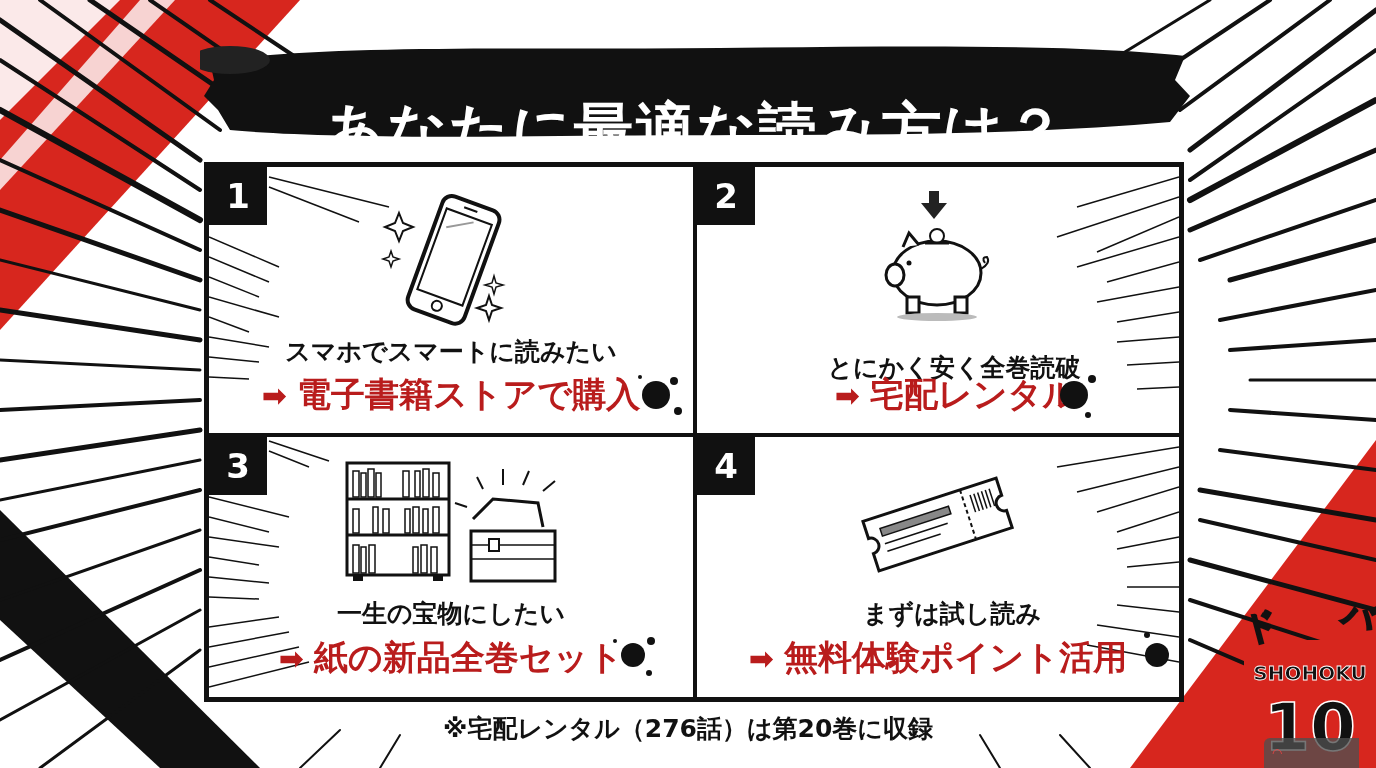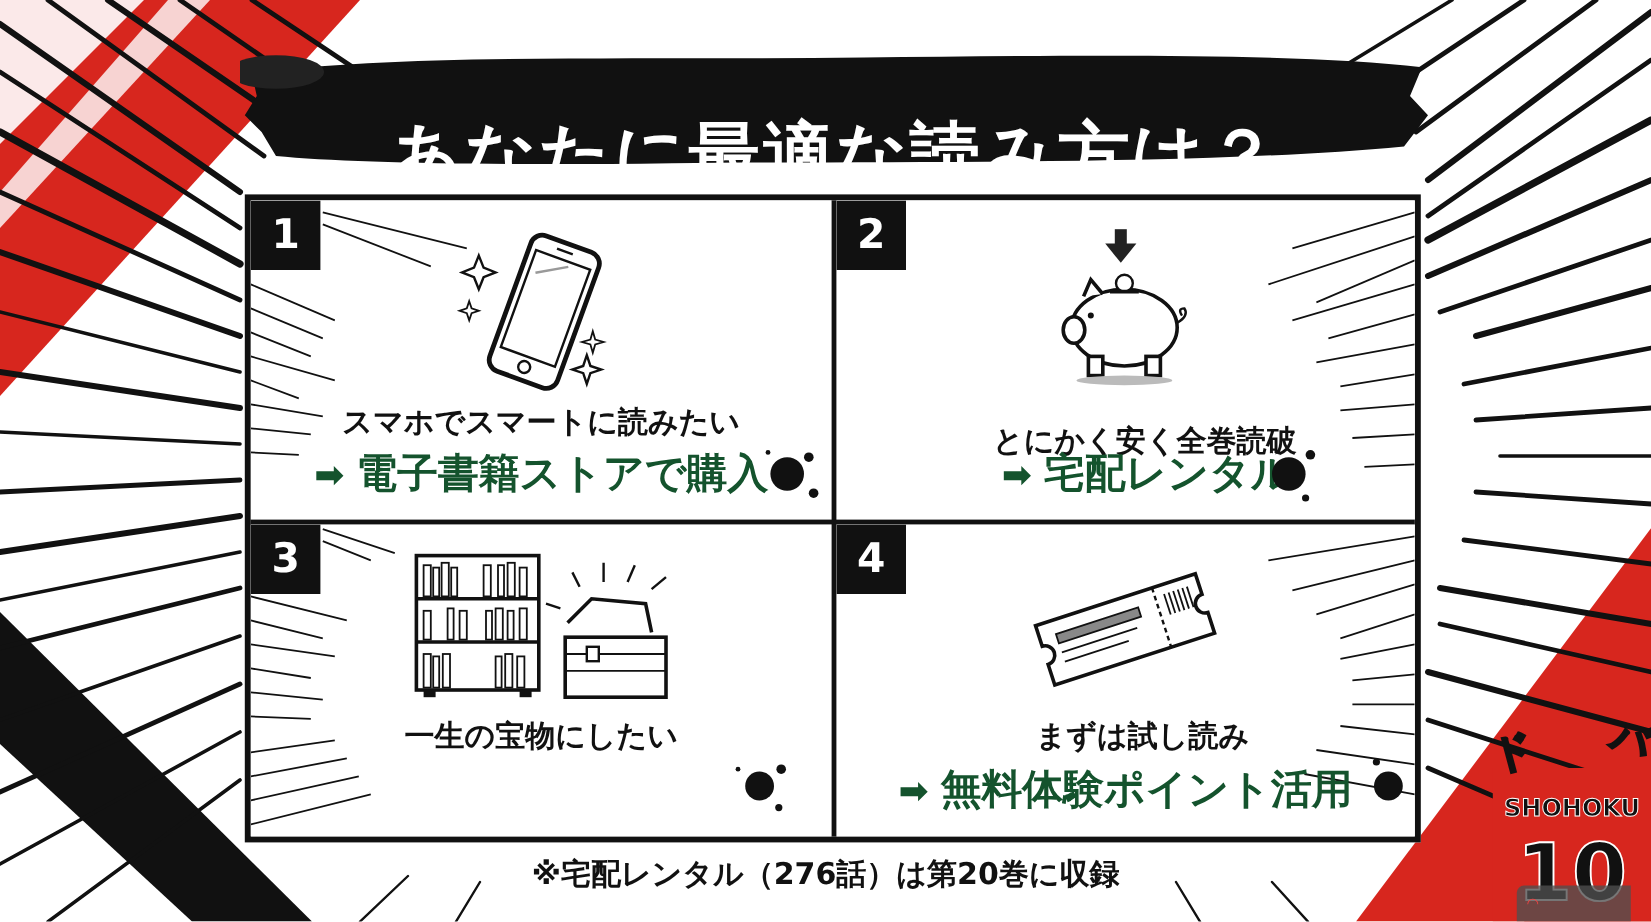--- a/index.html
+++ b/index.html
@@ -51,21 +51,21 @@
     font-weight: bold; font-size: 34px; line-height: 58px; text-align: center;
   }
   .illus { position: absolute; }
   .line1 {
     position: absolute; left: 0; right: 0;
     text-align: center; font-weight: bold; color: #111;
     font-size: 25px;
   }
   .line2 {
     position: absolute; left: 0; right: 0;
-    text-align: center; font-weight: bold; color: #14532d;
+    text-align: center; font-weight: bold; color: #b91c1c;
     font-size: 34px; white-space: nowrap;
   }
   .arrow { display: inline-block; margin-right: 10px; font-size: 30px; }
   .splat { position: absolute; }
 
   .footnote {
     position: absolute; left: 0; right: 0; top: 712px;
     text-align: center; font-weight: bold; color: #111; font-size: 25px;
   }
 
@@ -291,20 +291,23 @@
       <rect x="146" y="80" width="10" height="12" fill="#fff" stroke="#111" stroke-width="2"></rect>
       <g stroke="#111" stroke-width="2">
         <line x1="140" y1="30" x2="134" y2="18"></line>
           <line x1="160" y1="26" x2="160" y2="10"></line>
         <line x1="180" y1="26" x2="186" y2="12"></line>
           <line x1="200" y1="32" x2="212" y2="22"></line>
         <line x1="124" y1="48" x2="112" y2="44"></line>
       </g>
     </svg>
     <div class="line1" style="top:160px;">一生の宝物にしたい</div>
+    <div class="line2" style="top:198px;">
+      <span class="arrow">➡</span><span>紙の新品全巻セット</span>
+    </div>
     <svg class="splat" style="left:400px;top:190px;" width="50" height="55">
       <circle cx="24" cy="28" r="12" fill="#111"></circle>
         <circle cx="42" cy="14" r="4" fill="#111"></circle>
       <circle cx="40" cy="46" r="3" fill="#111"></circle>
         <circle cx="6" cy="14" r="2" fill="#111"></circle>
     </svg>
   </div>
 
   <div class="panel p4">
     <svg class="lines" width="482" height="260">

